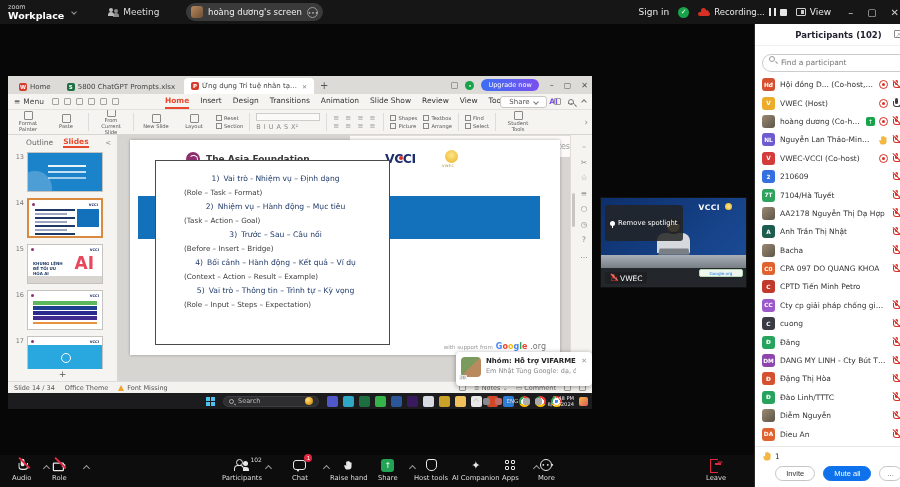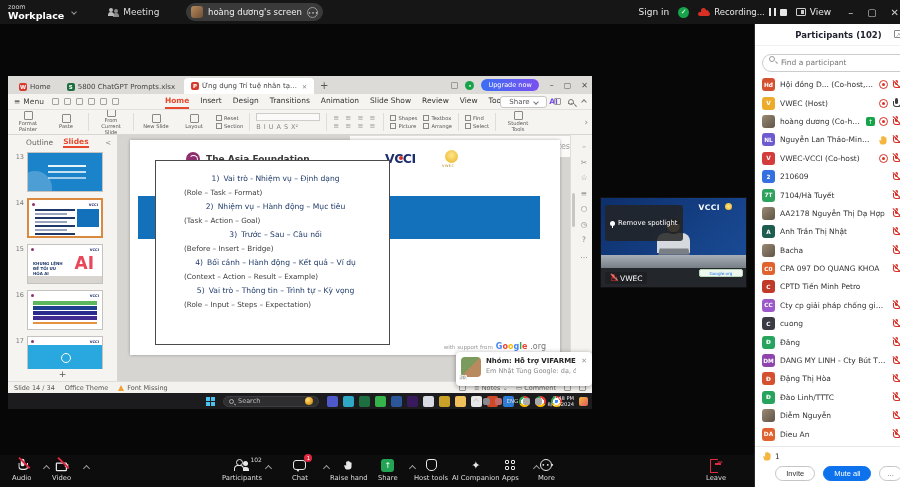--- a/index.html
+++ b/index.html
@@ -982,21 +982,21 @@
         <span>Audio</span>
         <span class="zchev" style="left: 32px; position: absolute;"></span>
       </div>
       <div class="zitem" style="left: 52px;">
         <div class="zic">
           <span class="icw zcam">
             <span class="cam" style="transform:scale(1.25);"></span>
             <span class="zslash"></span>
           </span>
         </div>
-        <span>Video</span>
+        <span>Role</span>
         <span class="zchev" style="left: 32px; position: absolute;"></span>
       </div>
       <div class="zitem" style="left: 222px;">
         <div class="zic">
           <span class="zppl"></span>
           <span class="zbadge">102</span>
         </div>
         <span>Participants</span>
         <span class="zchev" style="left: 44px; position: absolute;"></span>
       </div>

